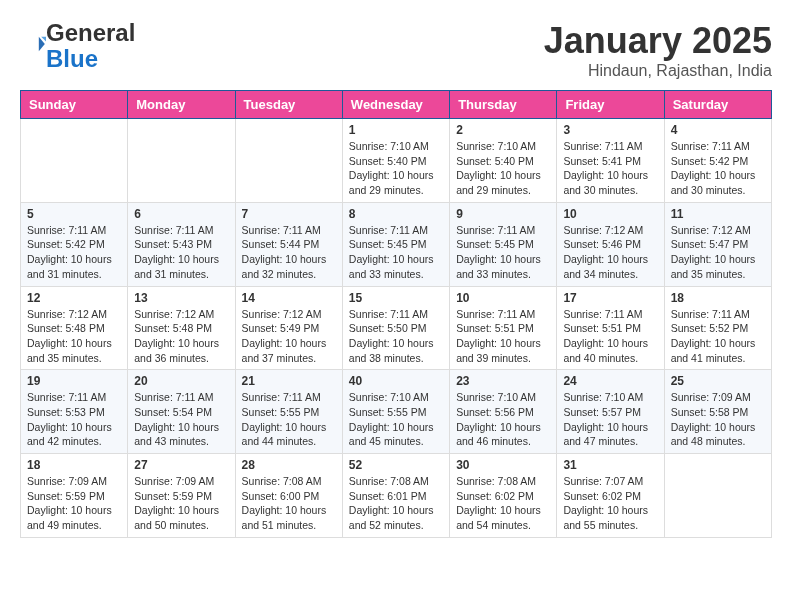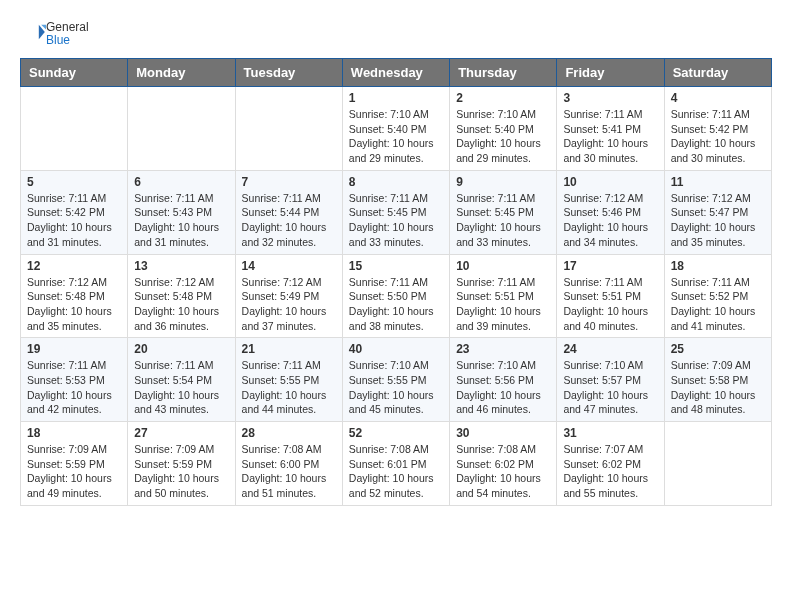--- a/index.html
+++ b/index.html
@@ -14,22 +14,22 @@
       display: flex;
       justify-content: space-between;
       align-items: flex-start;
       margin-bottom: 10px;
     }
     .logo {
       display: flex;
       align-items: center;
     }
     .logo-text {
-      font-size: 12px;
-      font-weight: normal;
+      font-size: 24px;
+      font-weight: bold;
       line-height: 1.1;
     }
     .logo-general { color: #333; }
     .logo-blue { color: #1a73c9; }
     .logo-icon {
       width: 24px;
       height: 24px;
       margin-left: 2px;
     }
     .title-section {
@@ -81,39 +81,43 @@
       font-size: 10.5px;
       color: #333;
     }
     .calendar tr:nth-child(even) td {
       background: #f5f8fc;
     }
     .calendar tr:nth-child(odd) td {
       background: #fff;
     }
     .calendar thead tr th {
-      background: #737373;
+      background: #ec4899;
     }
   </style>
 </head>
 <body>
 
 <div class="header">
   <div class="logo">
     <div>
       <svg class="logo-icon" viewBox="0 0 40 40">
         <polygon points="28,8 38,20 28,32" fill="#2a6db5"></polygon>
         <polygon points="32,8 40,16 40,8" fill="#5ba3e0"></polygon>
       </svg>
     </div>
     <div class="logo-text">
       <span class="logo-general">General</span><br>
       <span class="logo-blue">Blue</span>
     </div>
   </div>
+  <div class="title-section">
+    <div class="month-title">January 2025</div>
+    <div class="location">Hindaun, Rajasthan, India</div>
+  </div>
 </div>
 
 <table class="calendar">
   <thead>
     <tr>
     <th>Sunday</th>
         <th>Monday</th>
         <th>Tuesday</th>
         <th>Wednesday</th>
         <th>Thursday</th>

